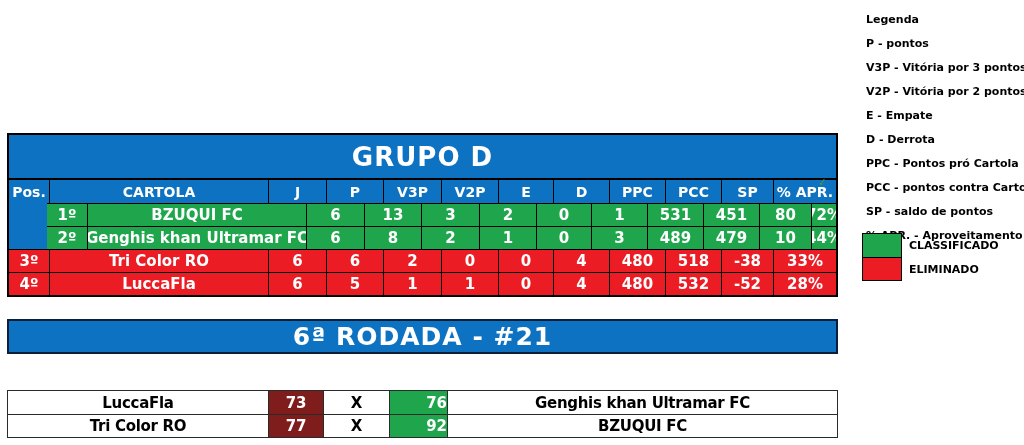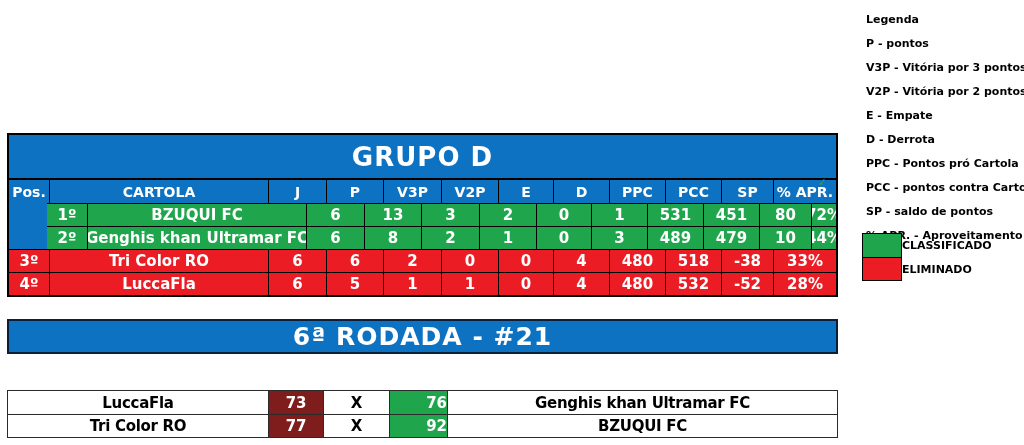--- a/index.html
+++ b/index.html
@@ -75,21 +75,21 @@
   
   .legend { position: absolute; left: 866px; top: 8px; width: 156px; color: #000000; }
   .legend-line { font-size: 11px; font-weight: bold; height: 24px; line-height: 24px; white-space: nowrap; }
   .swatches { position: absolute; left: 862px; top: 233px; }
   .swatch-row { display: flex; align-items: center; height: 24px; }
   .swatch {
     width: 40px; height: 24px; border: 1px solid #000000; flex: none;
   }
   .swatch.green { background: #1fa64c; border-bottom-width: 0; }
   .swatch.red   { background: #ec1c24; }
-  .swatch-label { font-size: 11px; font-weight: bold; white-space: nowrap; text-align: center; }
+  .swatch-label { font-size: 11px; font-weight: bold; margin-left: 7px; white-space: nowrap; text-align: center; }
 </style>
 </head>
 <body>
 
 <div class="canvas">
 
   <div class="standings">
     <div class="title-row">GRUPO D</div>
 
     <div class="t-row hdr">

